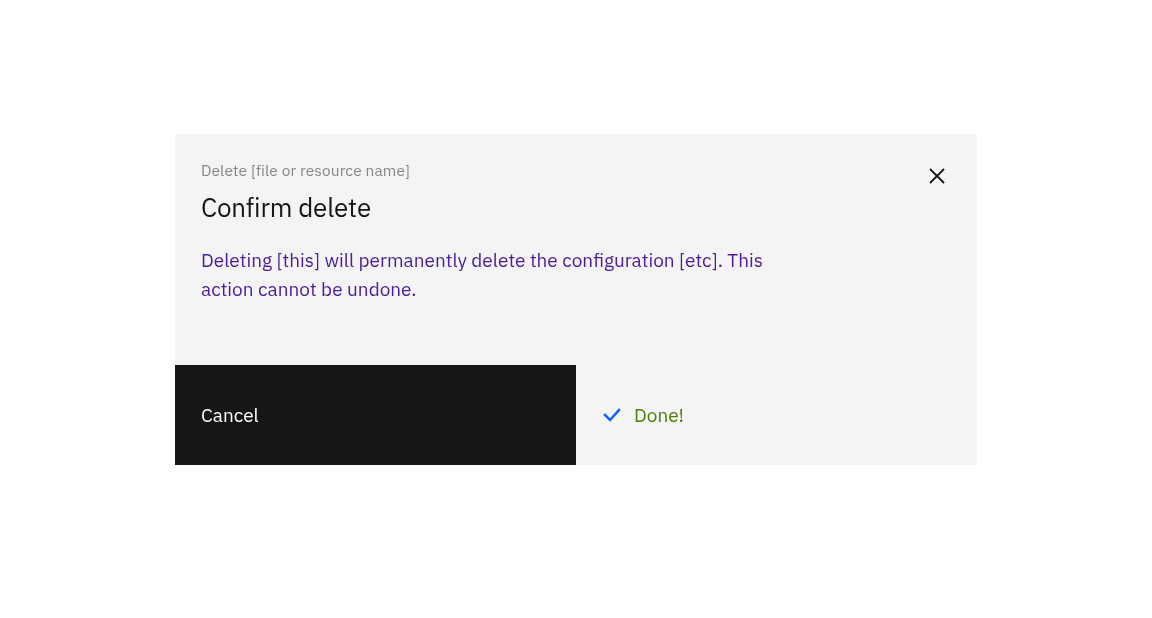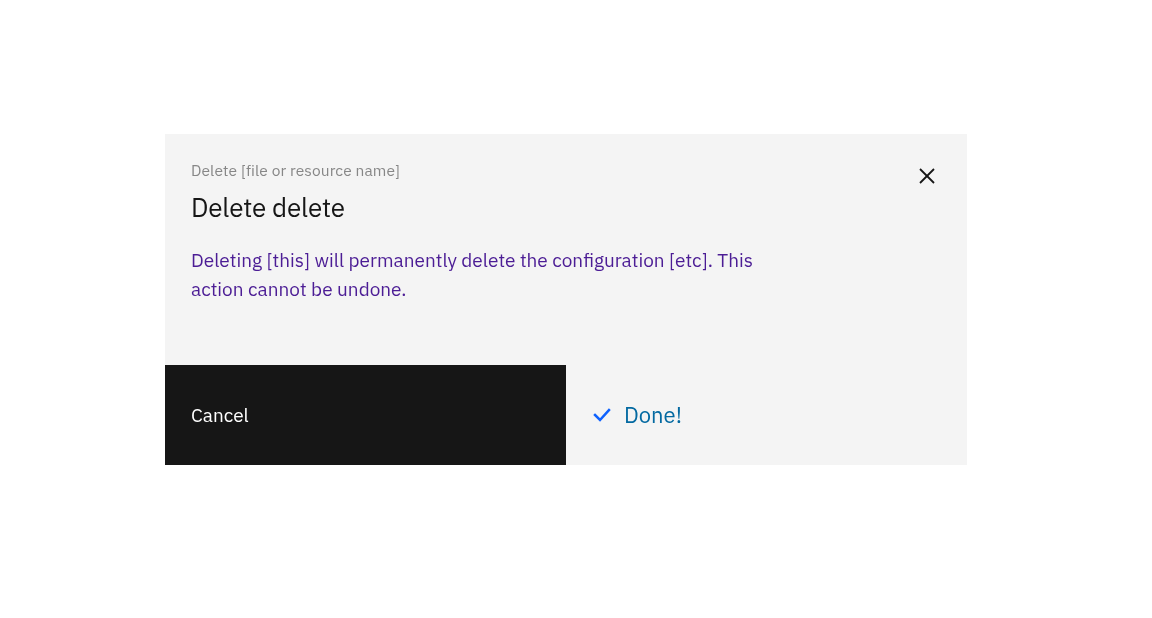--- a/index.html
+++ b/index.html
@@ -11,21 +11,21 @@
     body {
       width: 1152px;
       height: 618px;
       background: #ffffff;
       font-family: 'IBM Plex Sans', -apple-system, BlinkMacSystemFont, 'Segoe UI', Helvetica, Arial, sans-serif;
       position: relative;
     }
     
     .modal {
       position: absolute;
-      left: 165px;
+      left: 175px;
       top: 134px;
       width: 802px;
       background: #f4f4f4;
     }
     
     .modal-header {
       padding: 26px 26px 0 26px;
       position: relative;
     }
     
@@ -105,32 +105,32 @@
       gap: 12px;
     }
     
     .checkmark-icon {
       width: 20px;
       height: 20px;
       flex-shrink: 0;
     }
     
     .done-text {
-      font-size: 22px;
-      color: #0369a1;
+      font-size: 19px;
+      color: #4d7c0f;
       font-weight: 400;
     }
   </style>
 </head>
 <body>
 
 <div class="modal">
   <div class="modal-header">
     <div class="modal-label">Delete [file or resource name]</div>
-    <h2 class="modal-title">Delete delete</h2>
+    <h2 class="modal-title">Confirm delete</h2>
     <button class="close-button">
       <svg viewBox="0 0 20 20" fill="none" stroke="#161616" stroke-width="1.8">
         <line x1="3" y1="3" x2="17" y2="17"></line>
         <line x1="17" y1="3" x2="3" y2="17"></line>
       </svg>
     </button>
   </div>
   <div class="modal-body">
     <p class="modal-description">Deleting [this] will permanently delete the configuration [etc]. This action cannot be undone.</p>
   </div>

